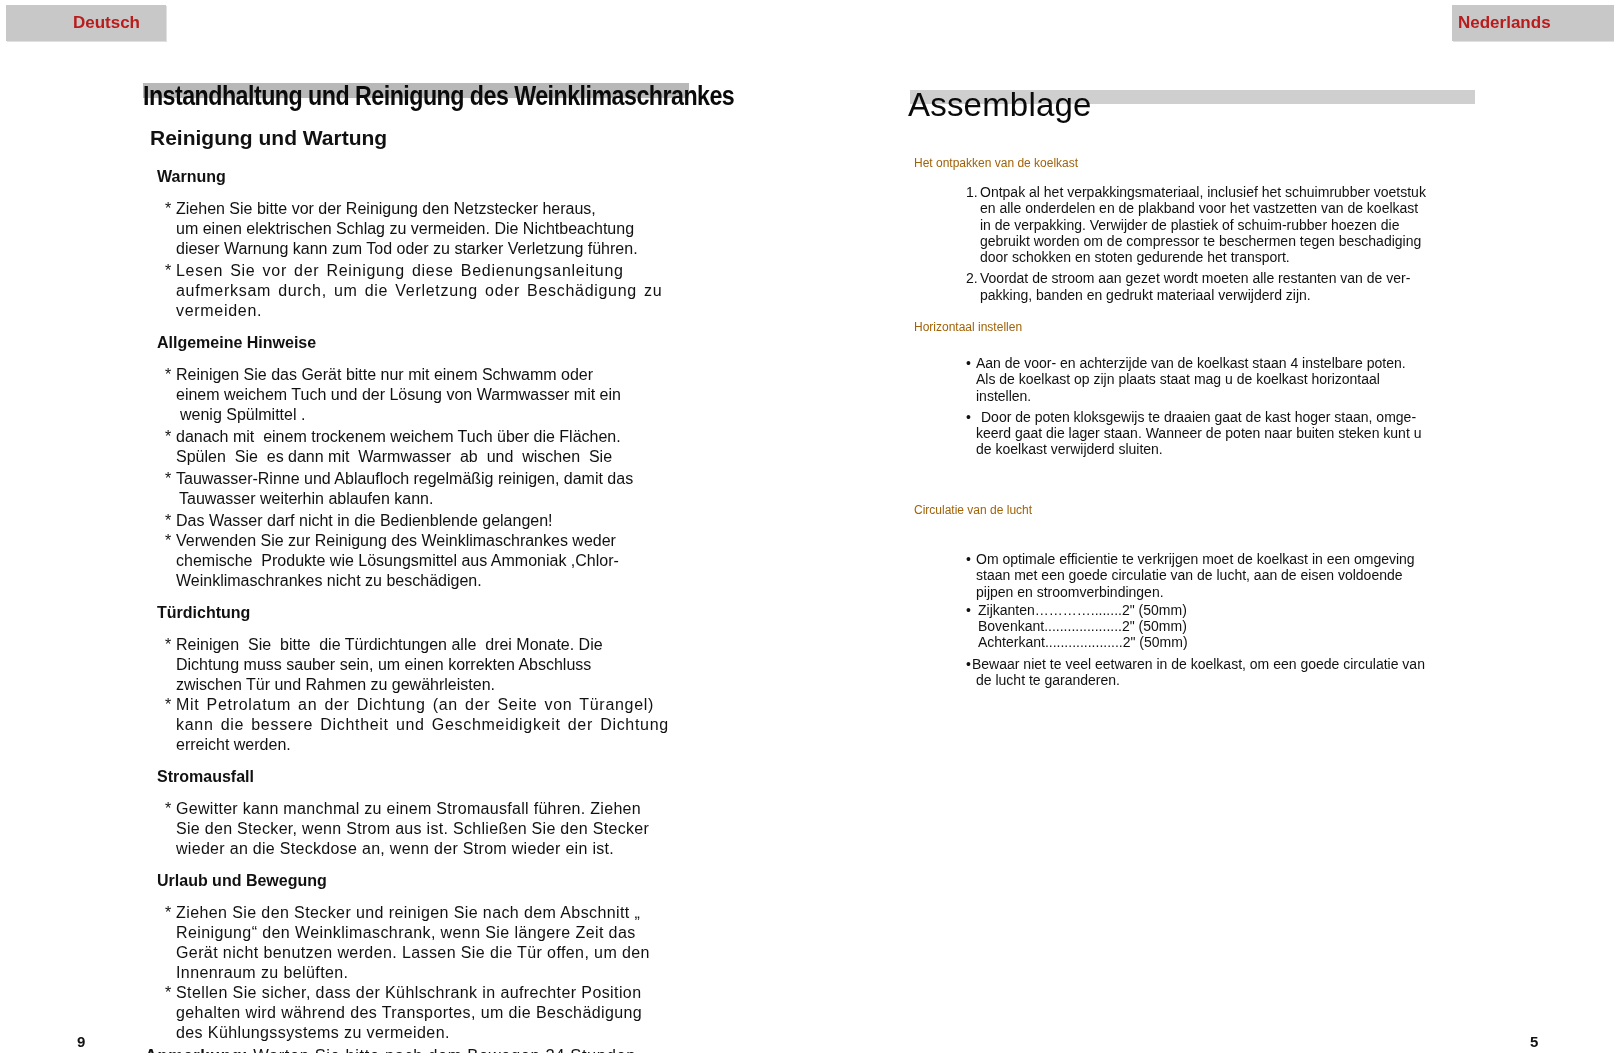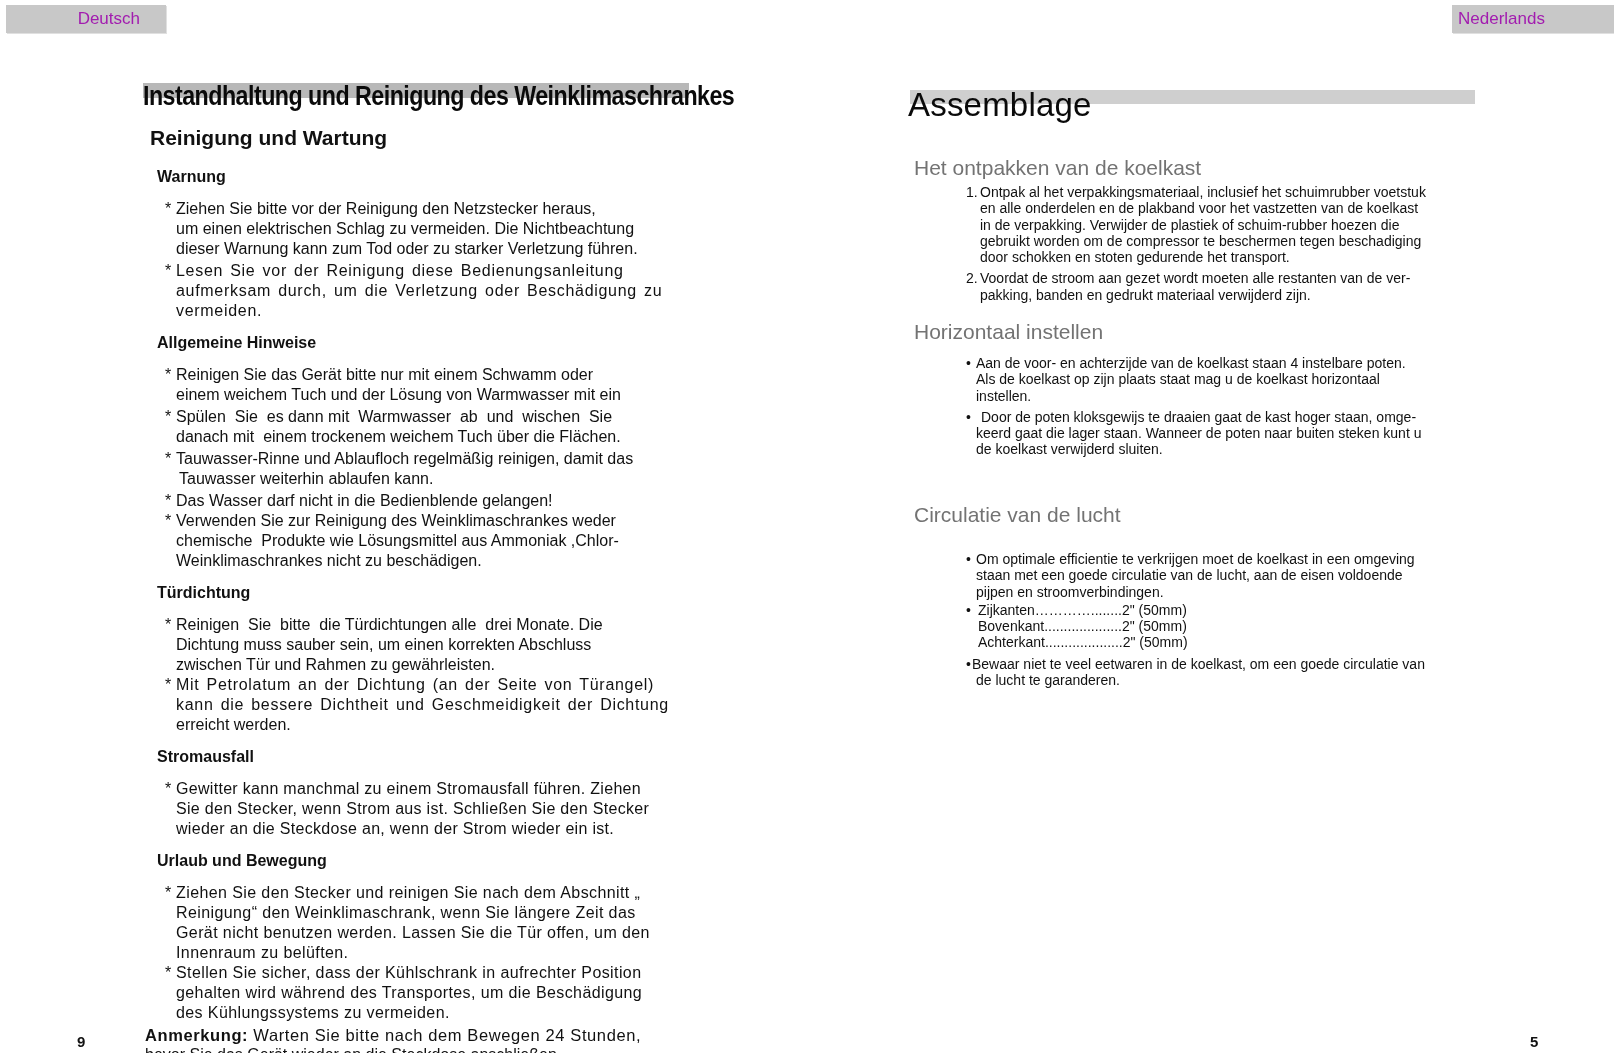--- a/index.html
+++ b/index.html
@@ -1,22 +1,22 @@
 <!DOCTYPE html>
 <html><head>
 <meta charset="utf-8">
 <style>
   html, body { margin: 0; padding: 0; }
   body {
     width: 1614px; height: 1053px; background: #ffffff; position: relative; overflow: hidden;
     font-family: "Liberation Sans", sans-serif; color: #111;
   }
   .lang-tab {
-    position: absolute; top: 5px; height: 28px; background: #c8c8c8;
-    font-family: "Liberation Sans", sans-serif; font-weight: normal; font-size: 17px; color: #a21caf;
+    position: absolute; top: 5px; height: 36px; background: #c8c8c8;
+    font-family: "Liberation Sans", sans-serif; font-weight: bold; font-size: 17px; color: #b91c1c;
     display: flex; align-items: center; box-shadow: 1px 1px 0 #e0e0e0;
   }
   .lang-de { left: 6px; width: 160px; justify-content: flex-end; padding-right: 0; }
   .lang-de span { margin-right: 26px; }
   .lang-nl { left: 1452px; width: 160px; padding-left: 6px; }
   .page-num { position: absolute; top: 1033px; font-weight: bold; font-size: 15px; font-family: "Liberation Sans", sans-serif; }
 
   
   .left-title-bar {
     position: absolute; left: 143px; top: 83px; width: 546px; height: 15px; background: #b8b8b8;
@@ -34,21 +34,21 @@
   .sp { letter-spacing: 0.7px; word-spacing: 2px; }
   .gap { height: 2px; }
   .anm b { font-weight: bold; }
 
   
   .right-title-bar { position: absolute; left: 910px; top: 90px; width: 565px; height: 14px; background: #cfcfcf; }
   .right-title {
     position: absolute; left: 908px; top: 86px; font-weight: normal; font-size: 33px; letter-spacing: 0.2px;
     font-family: "Liberation Sans", sans-serif; color: #0a0a0a;
   }
-  .r-sec { position: absolute; left: 914px; font-size: 21px; color: #737373; }
+  .r-sec { position: absolute; left: 914px; font-size: 12px; color: #a16207; }
   .r-block { position: absolute; font-size: 14px; line-height: 16.3px; color: #111; }
   .r-item { position: relative; padding-left: 14px; margin: 0 0 5px 0; }
   .r-item .mk { position: absolute; left: 0; top: 0; }
   .r-num { position: relative; padding-left: 14px; margin: 0 0 5px 0; }
   .r-num .mk { position: absolute; left: 0; top: 0; }
 </style>
 </head>
 <body>
 
 <div class="lang-tab lang-de">
@@ -74,26 +74,27 @@
     <div>Lesen Sie vor der Reinigung diese Bedienungsanleitung</div>
     <div>aufmerksam durch, um die Verletzung oder Beschädigung zu</div>
     <div>vermeiden.</div>
   </div>
 
   <p class="h">Allgemeine Hinweise</p>
   <div class="item">
     <span class="star">*</span>
     <div>Reinigen Sie das Gerät bitte nur mit einem Schwamm oder</div>
     <div>einem weichem Tuch und der Lösung von Warmwasser mit ein</div>
-  </div>
-  <div class="gap"></div>
-  <div class="item">
-    <span class="star">*</span>
+    <div style="padding-left:4px">wenig Spülmittel .</div>
+  </div>
+  <div class="gap"></div>
+  <div class="item">
+    <span class="star">*</span>
+    <div style="white-space:pre">danach mit  einem trockenem weichem Tuch über die Flächen.</div>
     <div style="white-space:pre">Spülen  Sie  es dann mit  Warmwasser  ab  und  wischen  Sie</div>
-    <div style="white-space:pre">danach mit  einem trockenem weichem Tuch über die Flächen.</div>
   </div>
   <div class="gap"></div>
   <div class="item">
     <span class="star">*</span>
     <div>Tauwasser-Rinne und Ablaufloch regelmäßig reinigen, damit das</div>
     <div style="padding-left:3px">Tauwasser weiterhin ablaufen kann.</div>
   </div>
   <div class="gap"></div>
   <div class="item">
     <span class="star">*</span>

